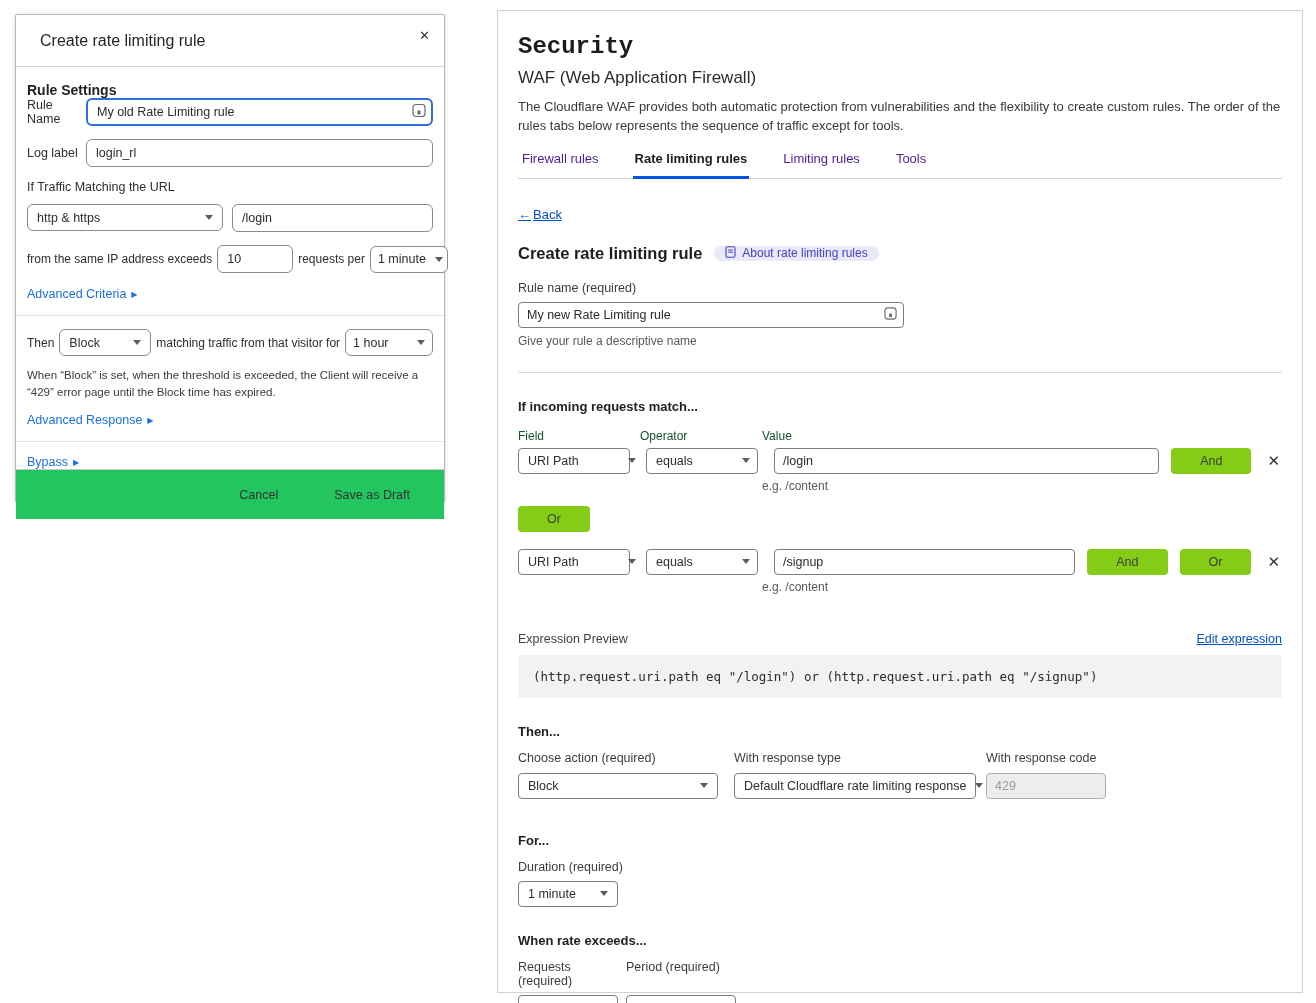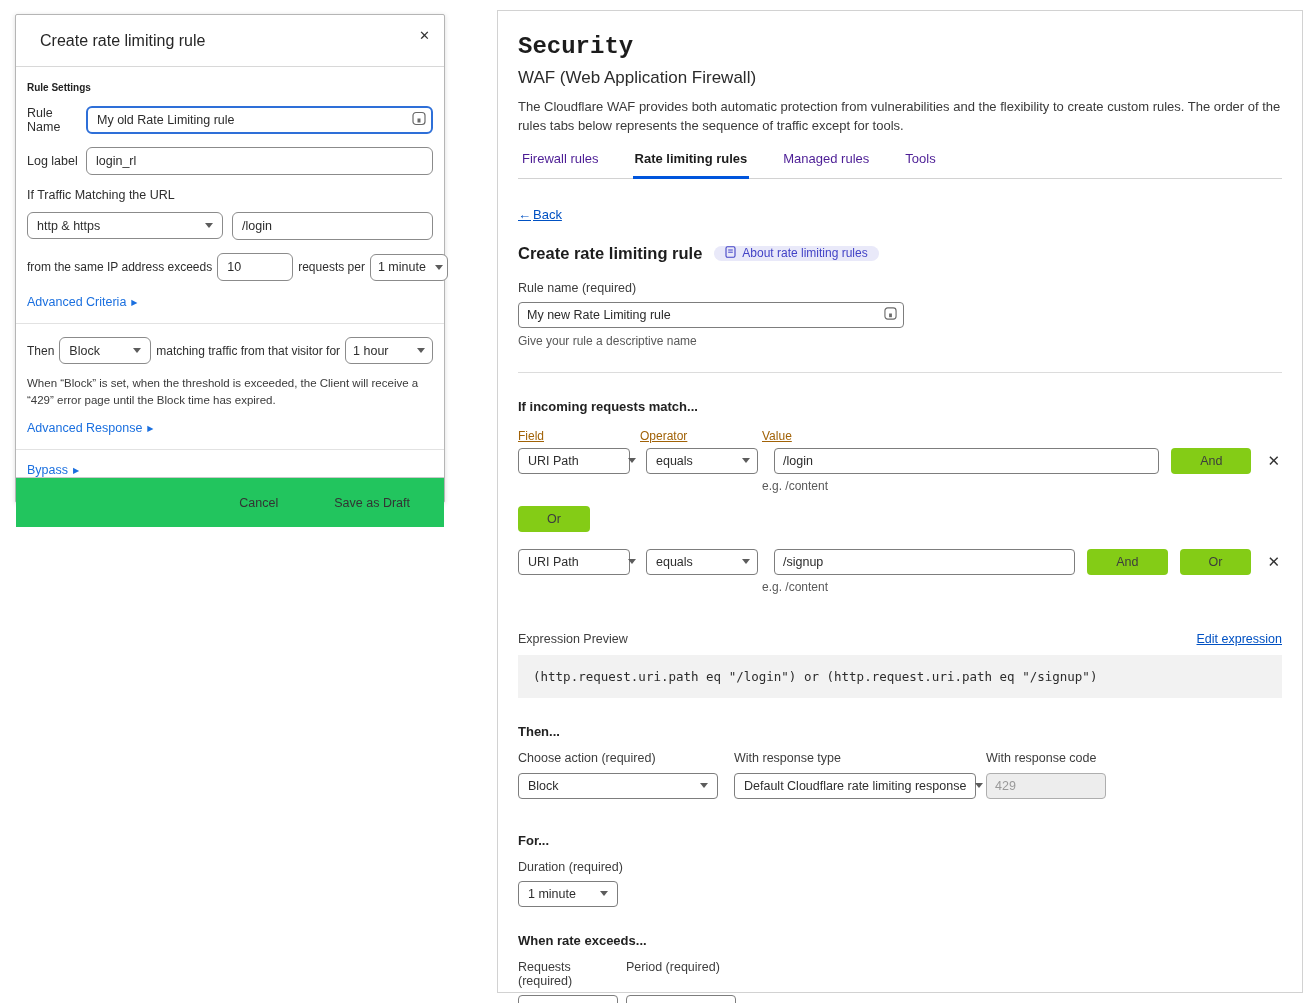--- a/index.html
+++ b/index.html
@@ -27,21 +27,21 @@
 
   
   .modal { position: absolute; left: 15px; top: 14px; width: 430px; height: 489px;
            background: #fff; border: 1px solid #b5b5b5; border-radius: 2px;
            box-shadow: 0 1px 5px rgba(0,0,0,.14); display: flex; flex-direction: column; }
   .m-header { position: relative; padding: 17px 24px 16px; border-bottom: 1px solid #d8d8d8; flex: none; }
   .m-title { font-size: 16px; color: #262626; }
   .m-close { position: absolute; right: 11px; top: 10px; font-size: 13px; color: #333; cursor: pointer; padding: 3px; }
   .m-body { flex: 1; padding-top: 15px; font-size: 12.5px; }
   .m-sec { padding: 0 11px; }
-  .m-h { font-weight: 700; font-size: 10px; color: #222; margin-bottom: 13px; }
+  .m-h { font-weight: 700; font-size: 14px; color: #222; }
   .m-row { display: flex; align-items: center; margin-bottom: 13px; }
   .m-lbl { width: 59px; flex: none; font-size: 12.5px; color: #2e2e2e; }
   .m-input { height: 28px; border: 1px solid #8b8b8b; border-radius: 6px; padding: 0 9px;
              font-size: 12.5px; color: #2b2b2b; font-family: inherit; }
   .m-input-focus { border: 2px solid #2e6fd8; }
   .m-txt { font-size: 12.5px; color: #2e2e2e; margin-bottom: 10px; }
   .m-url-row { display: flex; gap: 9px; margin-bottom: 13px; }
   .m-thresh { display: flex; align-items: center; gap: 5px; font-size: 12px; white-space: nowrap; margin-bottom: 14px; }
   .m-link { color: #1a6fdf; font-size: 12.5px; cursor: pointer; display: inline-flex; align-items: center; gap: 5px; }
   .m-arrow { font-size: 8px; color: #1a6fdf; }
@@ -66,21 +66,21 @@
           color: #0051c3; font-size: 13px; text-decoration: underline; cursor: pointer; }
   .h-row { display: flex; align-items: center; margin-top: 21px; }
   .h2 { font-size: 16.5px; font-weight: 700; color: #1d1d1d; }
   .badge { display: inline-flex; align-items: center; gap: 6px; background: #e9e9f9; color: #4343c6;
            font-size: 12px; padding: 0 11px; border-radius: 11px; margin-left: 12px; cursor: pointer; }
   .fld-lbl { font-size: 12.5px; color: #3d3d3d; }
   .helper { font-size: 12px; color: #595959; }
   .divider { border-top: 1px solid #dcdcdc; margin-top: 24px; }
   .sec-h { font-size: 13px; font-weight: 700; color: #222; }
   .cond-labels { display: flex; margin-top: 15px; }
-  .cond-labels span { font-size: 12px; color: #a16207; text-decoration: underline; }
+  .cond-labels span { font-size: 12px; color: #14532d; }
   .cl-field { width: 122px; } .cl-op { width: 122px; }
   .cond-row { display: flex; align-items: center; margin-top: 5px; }
   .cond-row .sel { width: 112px; margin-right: 16px; gap: 40px; }
   .val-wide { width: 448px; } .val-narrow { width: 408px; }
   .cond-row .btn-gray { margin-left: 12px; }
   .cond-row .x-rm { margin-left: 14px; }
   .cond-hint { margin-left: 244px; margin-top: 5px; }
   .or-conn { margin-top: 13px; }
   .expr-head { display: flex; justify-content: space-between; align-items: center; margin-top: 38px; }
   .edit-link { color: #0051c3; font-size: 12.5px; text-decoration: underline; cursor: pointer; }
@@ -195,21 +195,21 @@
   </div>
 
   <div class="panel">
     <div class="p-title">Security</div>
     <div class="p-subtitle">WAF (Web Application Firewall)</div>
     <div class="p-desc">The Cloudflare WAF provides both automatic protection from vulnerabilities and the flexibility to create custom rules. The order of the rules tabs below represents the sequence of traffic except for tools.</div>
 
     <div class="tabs">
       <span class="tab">Firewall rules</span>
       <span class="tab active">Rate limiting rules</span>
-      <span class="tab">Managed rules</span>
+      <span class="tab">Limiting rules</span>
       <span class="tab">Tools</span>
     </div>
 
     <div>
       <span class="back">
         <span>←</span>
         <span>Back</span>
       </span>
     </div>
 

